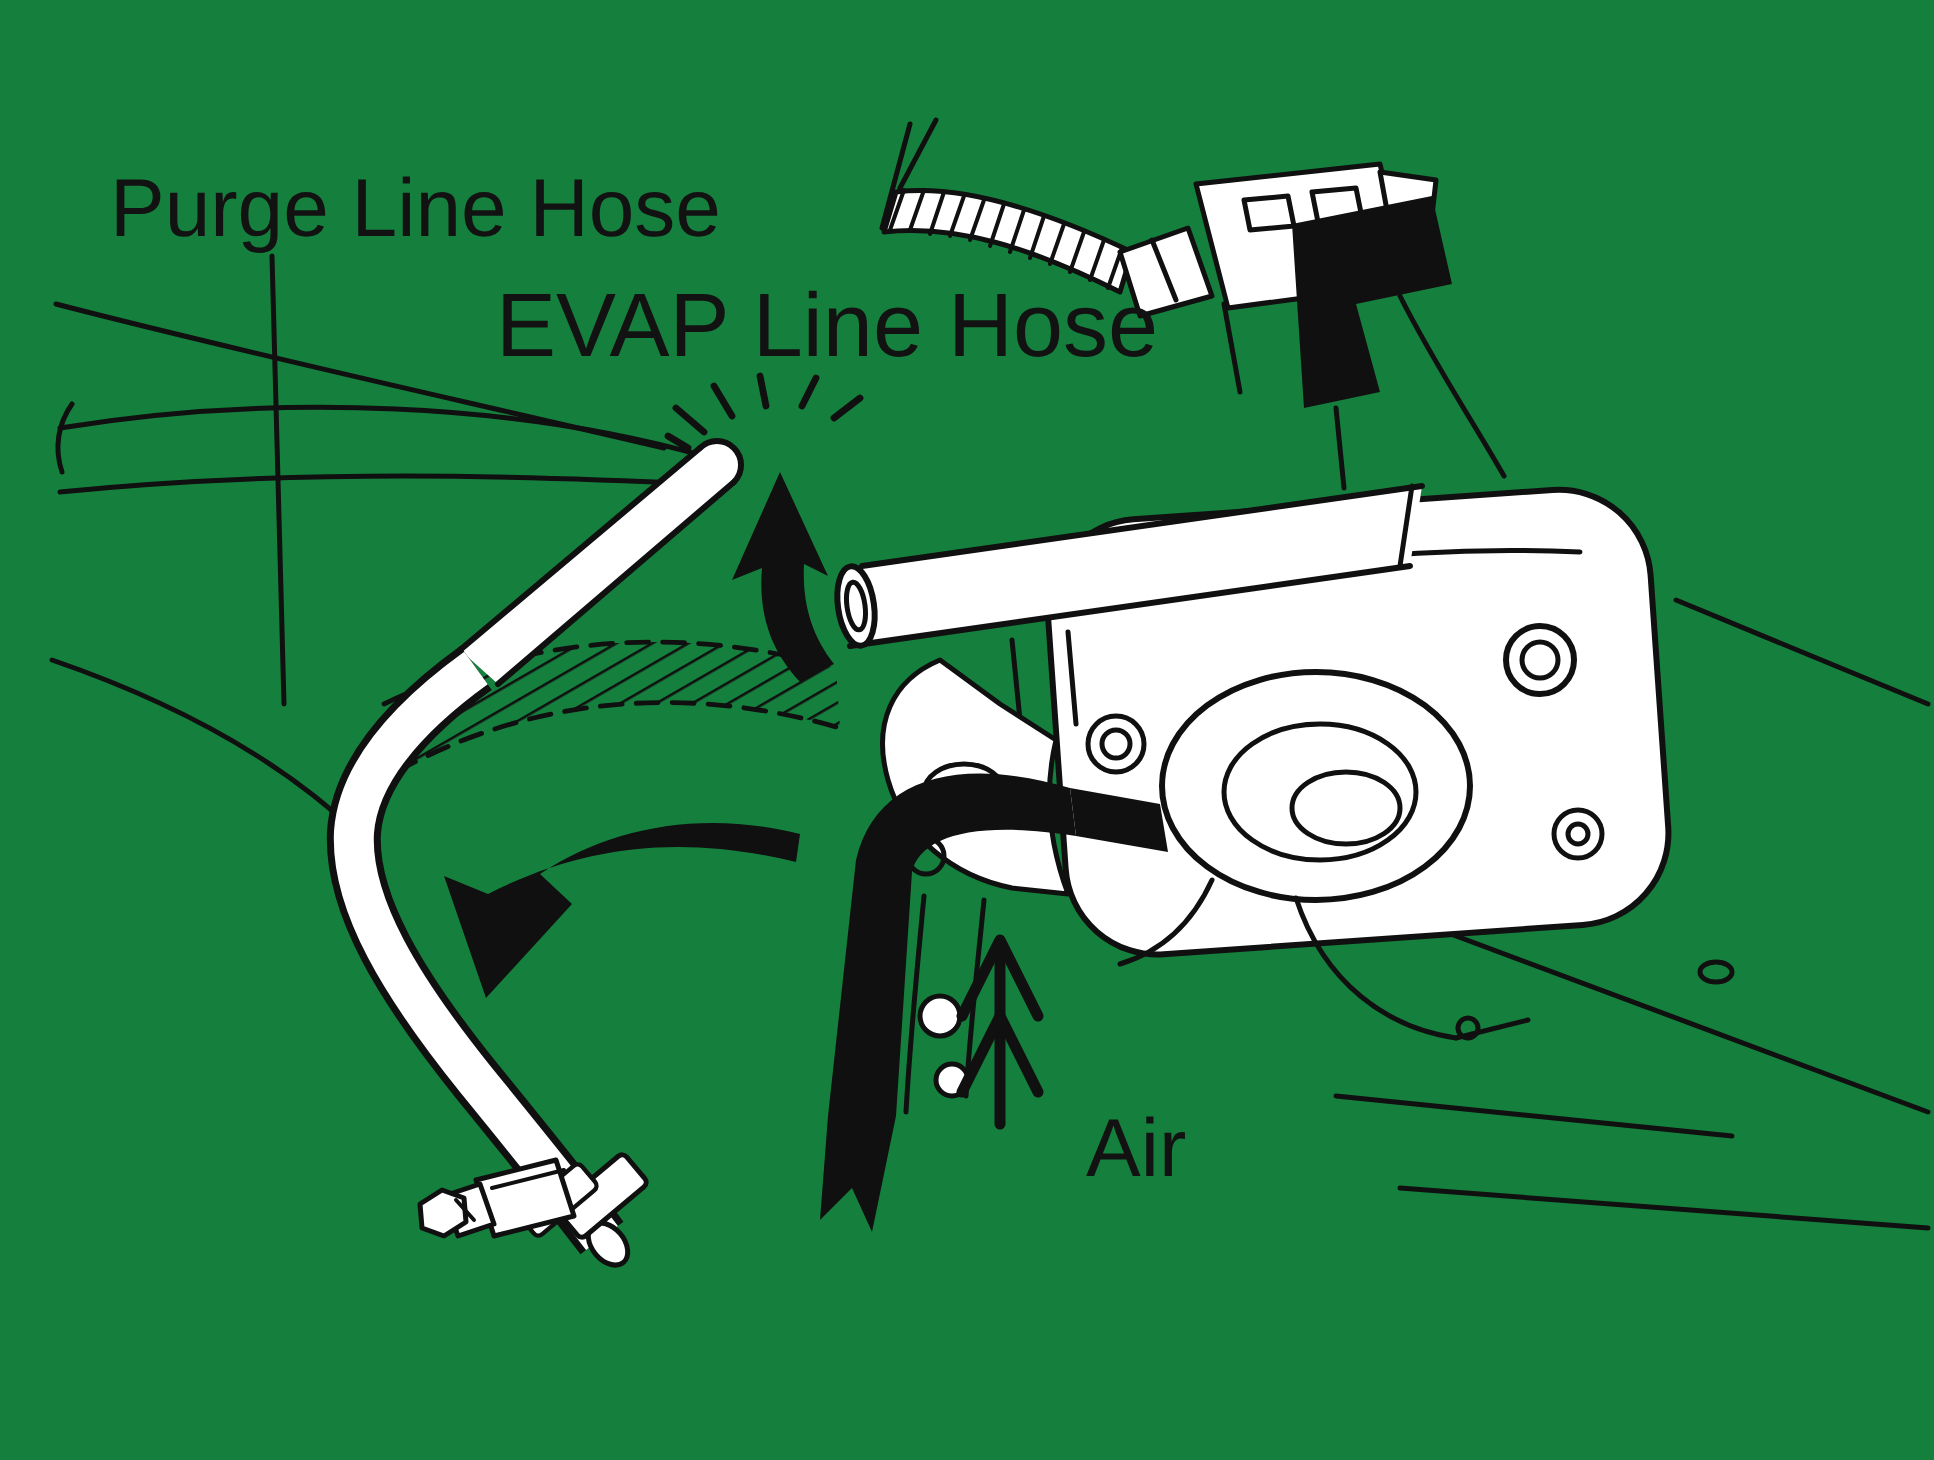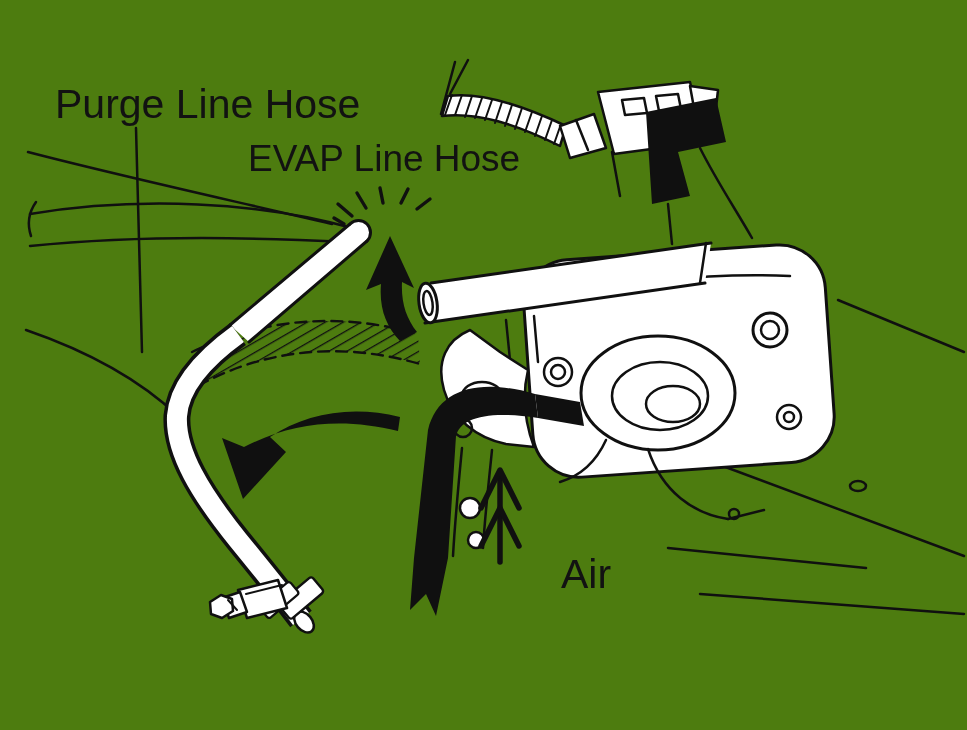--- a/index.html
+++ b/index.html
@@ -1,33 +1,33 @@
 <!DOCTYPE html>
 <html><head>
 <meta charset="utf-8">
 <style>
   html, body { margin: 0; padding: 0; background: #ffffff; }
   .stage {
     position: relative;
     width: 967px;
     height: 730px;
-    background: #4d7c0f;
+    background: #15803d;
     overflow: hidden;
     font-family: "Liberation Sans", sans-serif;
   }
   .artwork { position: absolute; left: 0; top: 0; }
   .label {
     position: absolute;
     color: #121212;
     white-space: nowrap;
     line-height: 1;
   }
   .label-purge { left: 55px;  top: 84px;  font-size: 41px; }
-  .label-evap  { left: 248px; top: 140px; font-size: 37px; }
-  .label-air   { left: 543px; top: 554px; font-size: 41px; margin-left: 18px; }
+  .label-evap  { left: 248px; top: 140px; font-size: 45px; }
+  .label-air   { left: 543px; top: 554px; font-size: 41px; }
   .label-code  { left: 33px;  top: 632px; font-size: 24px; }
 </style>
 </head>
 <body>
 
 <div class="stage">
 
   <svg class="artwork" width="967" height="730" viewBox="0 0 967 730" xmlns="http://www.w3.org/2000/svg">
     <defs>
       <pattern id="hatch" width="9" height="9" patternUnits="userSpaceOnUse" patternTransform="rotate(60)">

